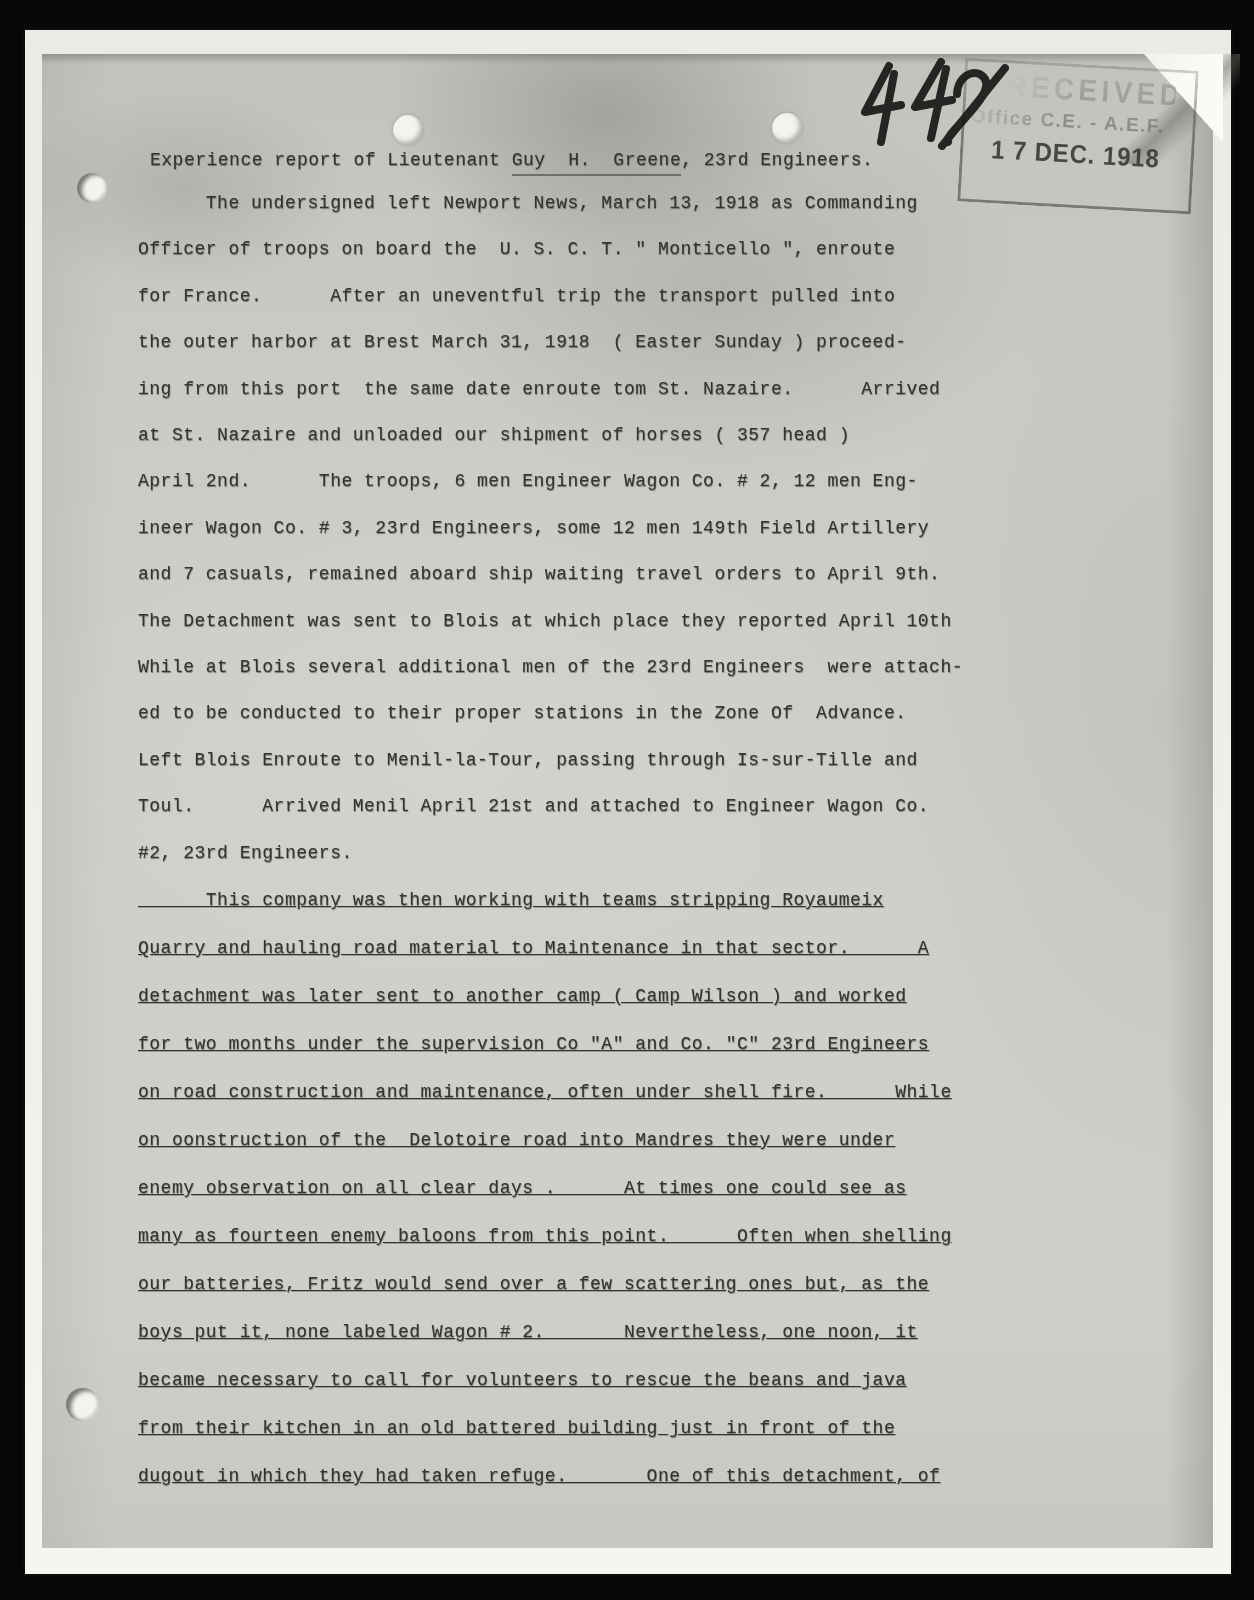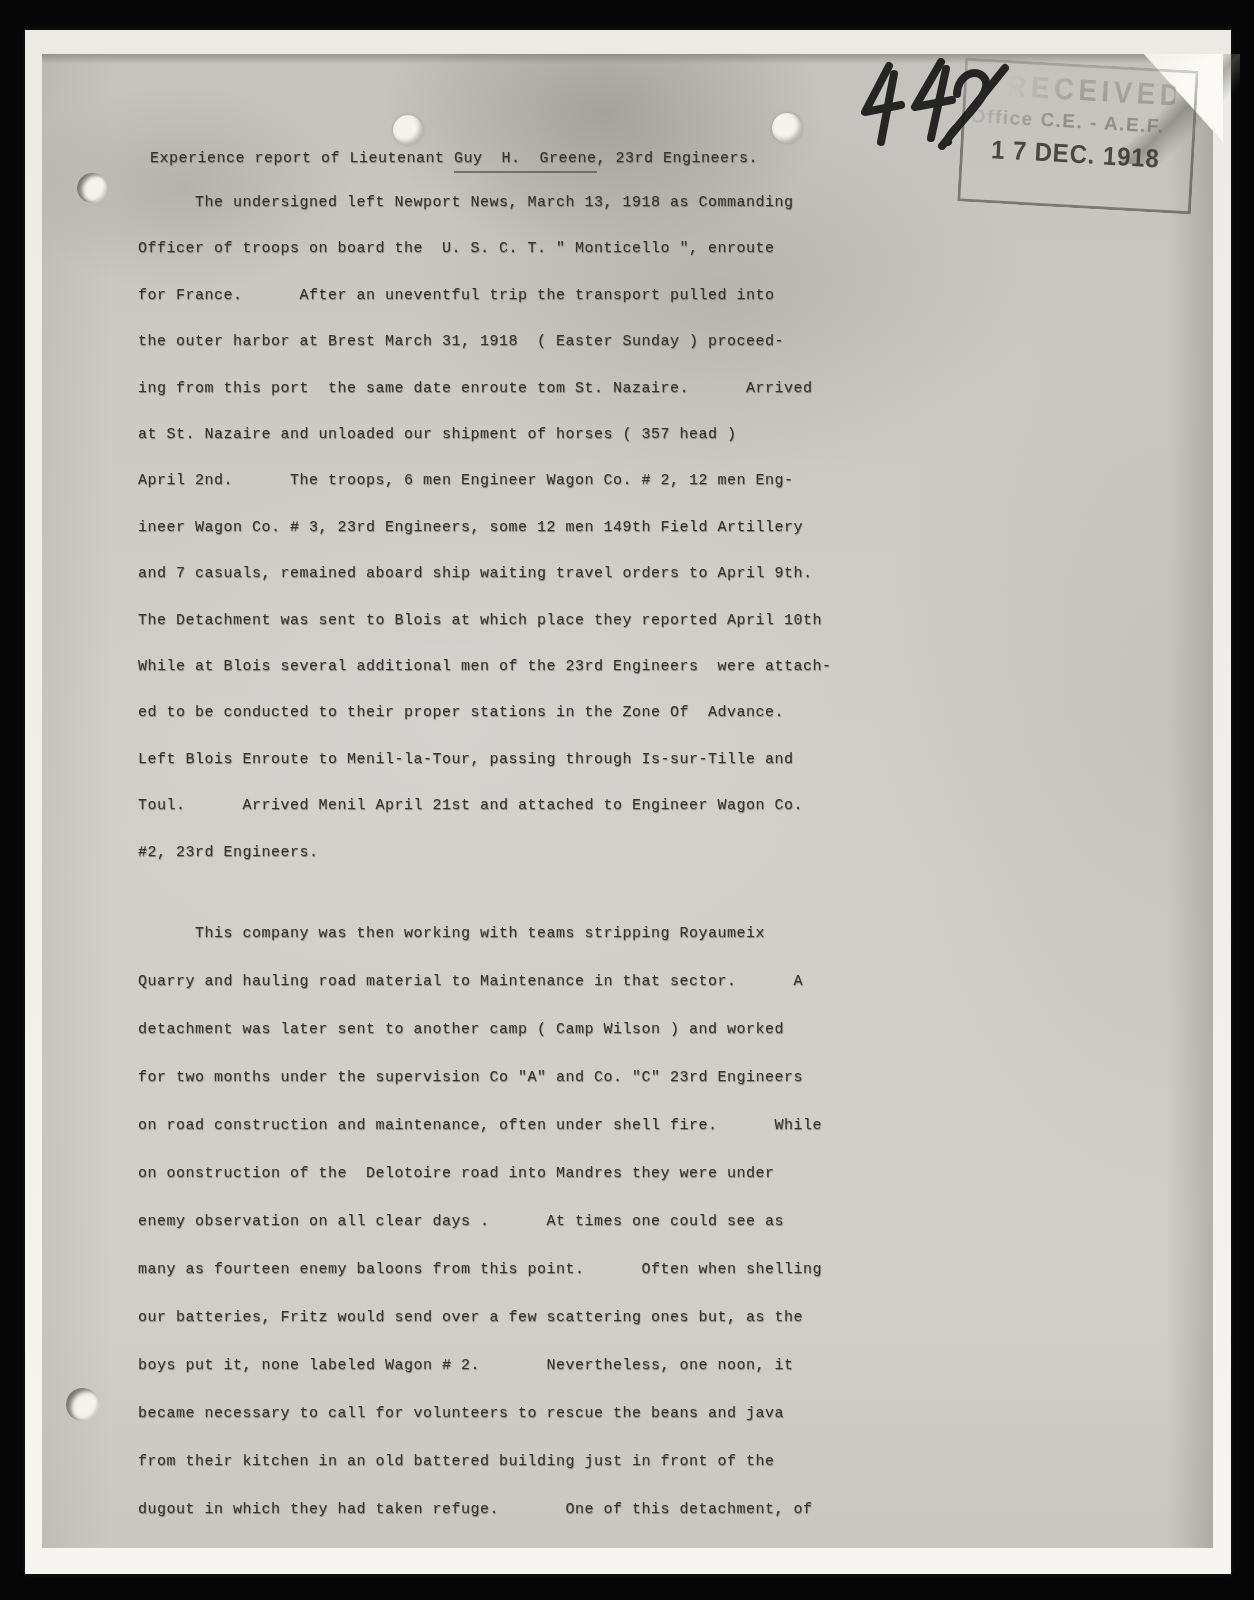--- a/index.html
+++ b/index.html
@@ -75,31 +75,31 @@
   .punch-t2 { left:772px; top:113px; width:30px; height:30px;
     box-shadow:inset -3px -3px 4px rgba(130,128,120,0.55), 0 0 3px rgba(120,118,112,0.5); }
   .punch-l1 { left:77px; top:173px; width:30px; height:30px;
     box-shadow:inset 5px 2px 4px rgba(55,54,50,0.65), inset -2px -2px 3px rgba(150,148,140,0.4); }
   .punch-l2 { left:66px; top:1388px; width:33px; height:33px;
     box-shadow:inset 5px 3px 4px rgba(55,54,50,0.65), inset -2px -2px 3px rgba(150,148,140,0.4); }
   .typed {
     color:#34332f;
     text-shadow:0.5px 0.6px 0.9px rgba(50,49,45,0.55);
     filter:blur(0.3px);
-    font-size:15px; letter-spacing:0.5px;
+    font-size:18px; letter-spacing:0.5px;
     white-space:pre;
   }
   .title-line { position:absolute; left:150px; top:150px; }
   .title-underline {
     border-bottom:2px solid rgba(85,83,76,0.70);
     padding-bottom:4px;
   }
   .para { position:absolute; left:138px; }
   .para-1 { top:180px; line-height:46.4px; }
-  .para-2 { top:910px; line-height:48px; }
+  .para-2 { top:876px; line-height:48px;text-decoration:underline; }
   .tline { height:auto; }
 </style>
 </head>
 <body>
 
 <div class="backing"></div>
 <div class="page"></div>
 <div class="crease-top"></div>
 <div class="fold-shadow"></div>
 <div class="fold-wedge"></div>

